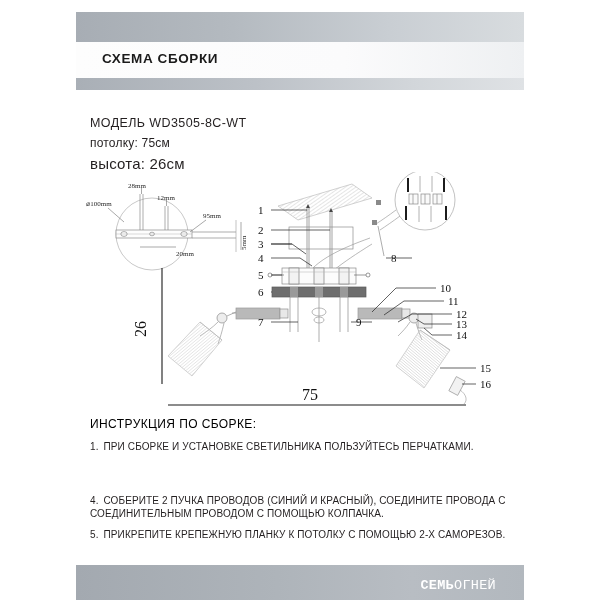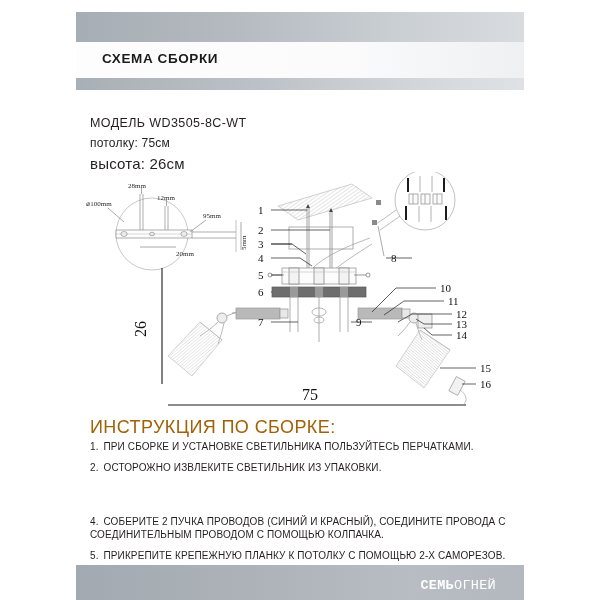--- a/index.html
+++ b/index.html
@@ -37,21 +37,21 @@
   .spec-d{left:90px;top:124px;font-size:12px;letter-spacing:.2px;}
   .spec-h{left:90px;top:143px;font-size:15px;letter-spacing:.2px;text-align:right;}
 
   
   .draw{position:absolute;left:0;top:160px;width:600px;height:250px;}
   svg{display:block;}
 
   
   .instr-title{
     position:absolute;left:90px;top:405px;
-    font-size:18px;color:#a16207;letter-spacing:.4px;white-space:nowrap;
+    font-size:12px;color:#000000;letter-spacing:.4px;white-space:nowrap;
   }
   .instr-list{
     position:absolute;left:90px;top:428px;width:420px;
   }
   .instr-item{
     font-size:10px;color:#231f20;letter-spacing:.12px;
     margin-bottom:7.5px;line-height:1.35;
     text-transform:uppercase;
   }
   .instr-item .num{margin-right:2px;}
@@ -332,24 +332,20 @@
     <text x="310" y="228" font-family="Liberation Serif, serif" font-size="16" fill="#111" text-anchor="middle">75</text>
   </svg>
   </div>
 
   <div class="instr-title">ИНСТРУКЦИЯ ПО СБОРКЕ:</div>
   <div class="instr-list">
     <div class="instr-item">
       <span class="num">1.</span>
       <span>При сборке и установке светильника пользуйтесь перчатками.</span>
     </div>
-    <div class="instr-item">
-      <span class="num">2.</span>
-      <span>Осторожно извлеките светильник из упаковки.</span>
-    </div>
     <div class="instr-item two-line">
       <span class="num">4.</span>
       <span>Соберите 2 пучка проводов (синий и красный), соедините провода с соединительным проводом с помощью колпачка.</span>
     </div>
     <div class="instr-item">
       <span class="num">5.</span>
       <span>Прикрепите крепежную планку к потолку с помощью 2-х саморезов.</span>
     </div>
   </div>
 

